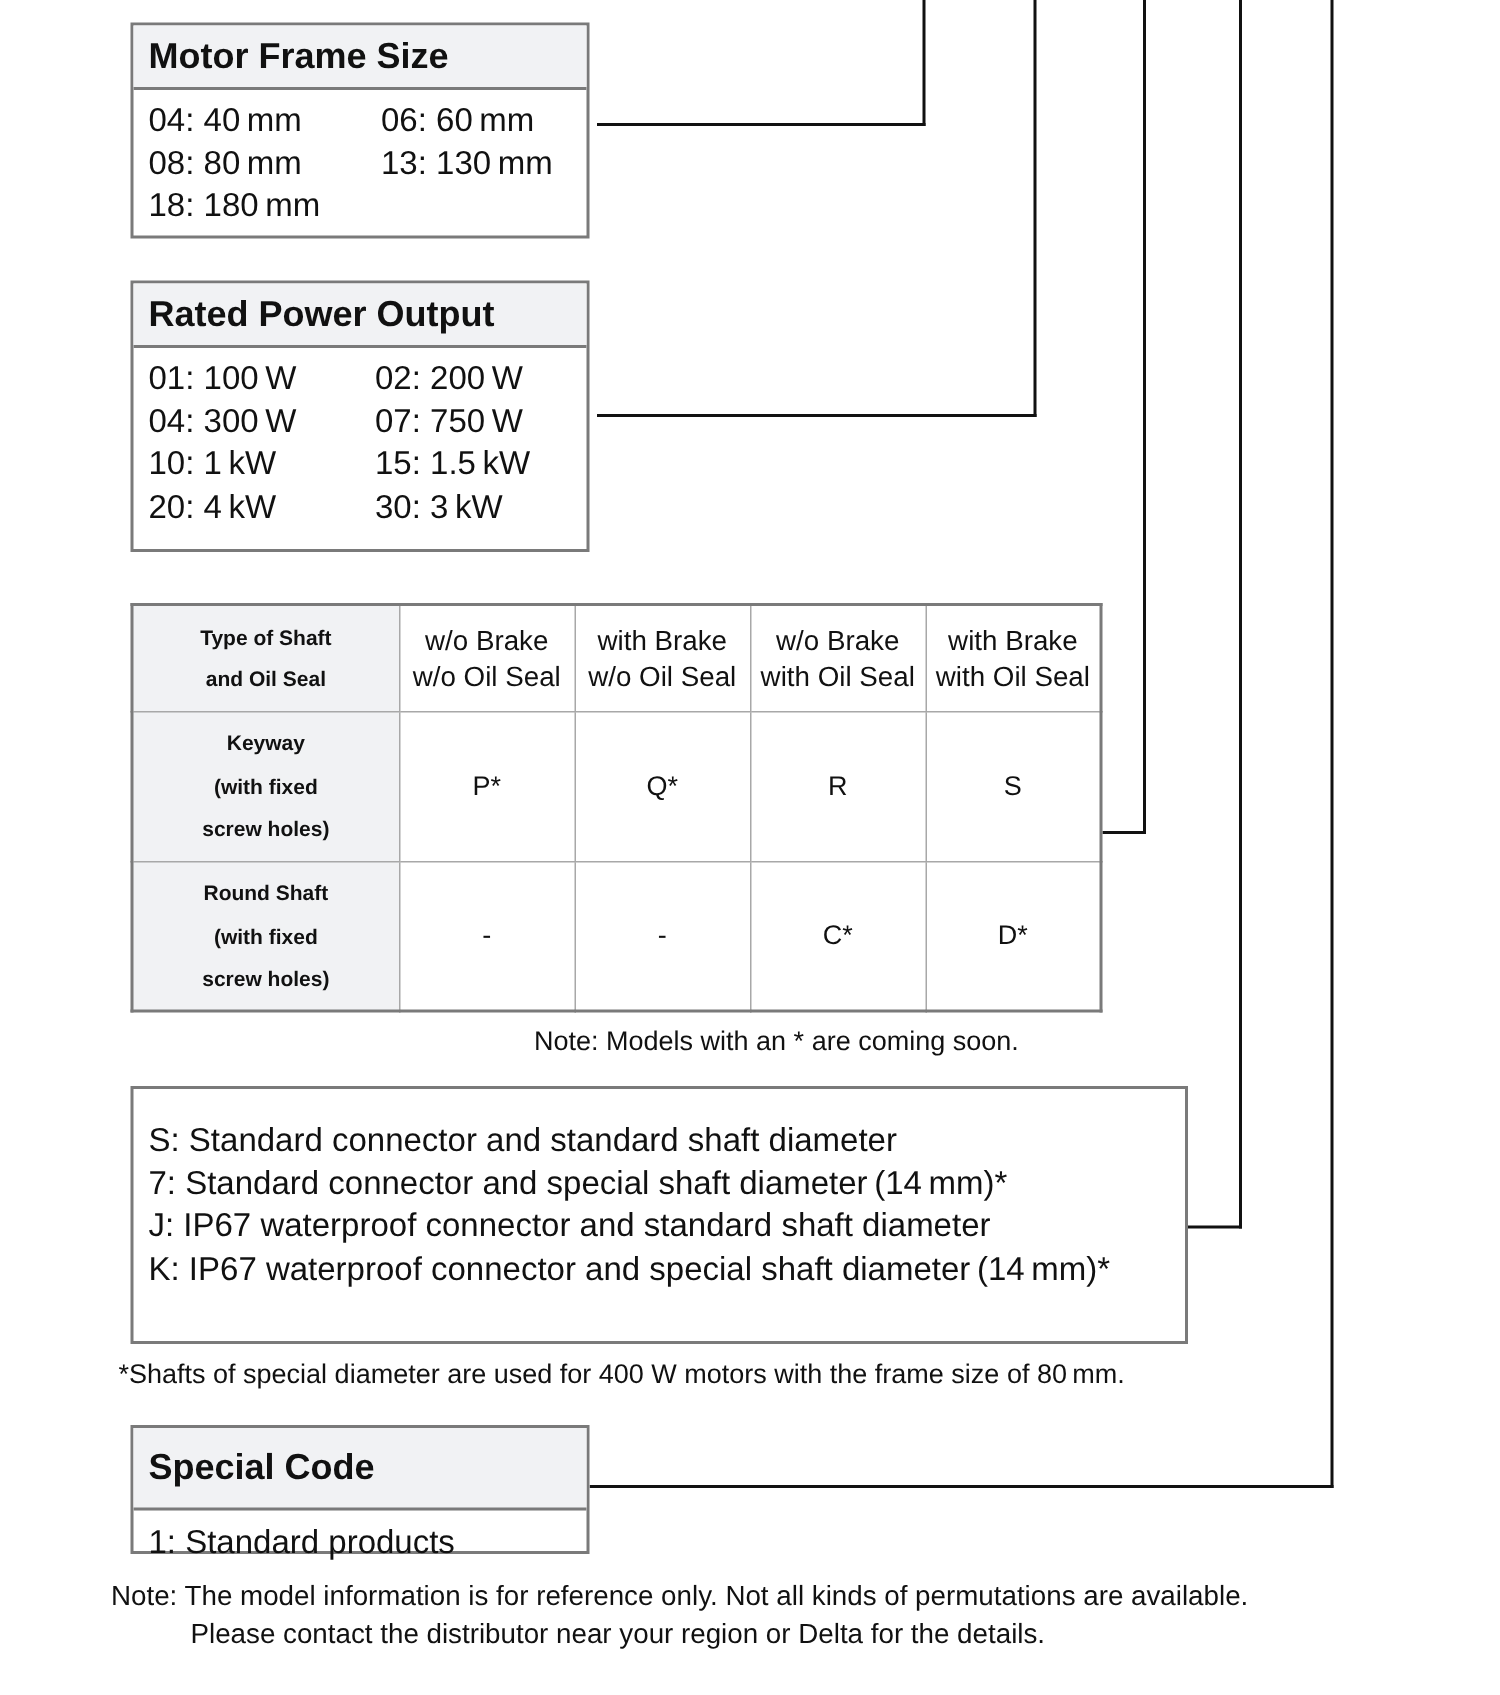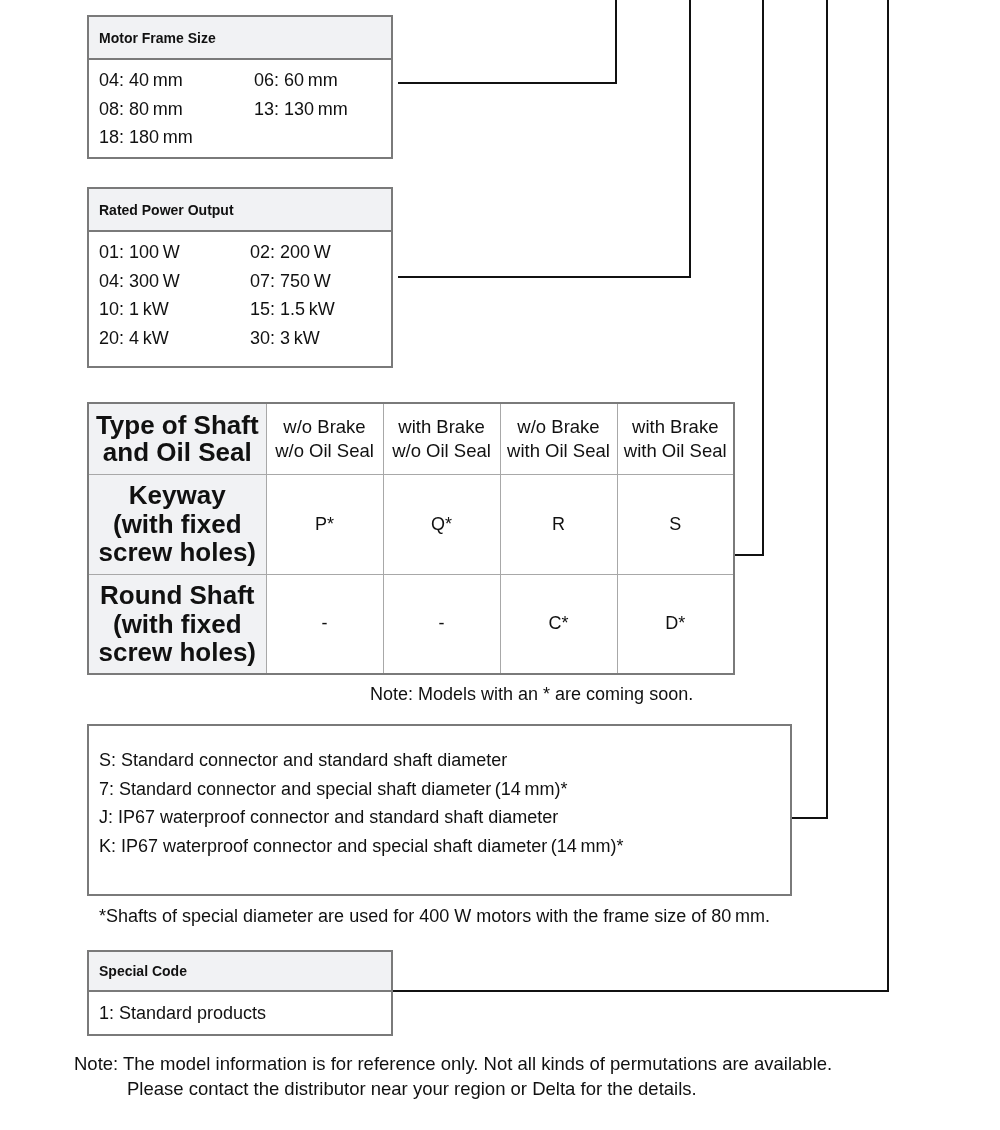--- a/index.html
+++ b/index.html
@@ -1,28 +1,28 @@
 <!DOCTYPE html>
 <html><head>
 <meta charset="utf-8">
 <style>
   html, body { margin: 0; padding: 0; background: #ffffff; }
   body { width: 1000px; height: 1130px; position: relative; overflow: hidden;
          font-family: "Liberation Sans", sans-serif; color: #111; }
   .box { position: absolute; border: 2px solid #7a7a7a; background: #fff; box-sizing: border-box; }
   .box .hdr { background: #f1f2f4; border-bottom: 2px solid #7a7a7a; font-weight: bold;
-              font-size: 14px; padding: 0 10px; box-sizing: border-box; display: flex; align-items: center; }
-  .box .body { padding: 6px 10px 0 10px; font-size: 18px; line-height: 28.5px; }
+              font-size: 24px; padding: 0 10px; box-sizing: border-box; display: flex; align-items: center; }
+  .box .body { padding: 6px 10px 0 10px; font-size: 22px; line-height: 28.5px; }
   .grid2 { display: grid; grid-template-columns: 155px auto; }
   .line { position: absolute; background: #111; }
   table.shaft { position: absolute; left: 87px; top: 402px; border-collapse: collapse;
                 border: 2px solid #7a7a7a; }
   table.shaft td { border: 1px solid #a8a8a8; text-align: center; vertical-align: middle;
                    font-size: 18px; padding: 0; box-sizing: border-box; }
-  table.shaft td.rowh { background: #f1f2f4; font-weight: bold; font-size: 26px; line-height: 28.5px; }
+  table.shaft td.rowh { background: #f1f2f4; font-weight: bold; font-size: 14px; line-height: 28.5px; }
   table.shaft td.colh { font-size: 18.5px; line-height: 24px; white-space: nowrap; }
   .note { position: absolute; font-size: 18px; }
   .bottom-note { position: absolute; left: 74px; top: 1052px; font-size: 18.5px; line-height: 24.5px; }
   .bottom-note .indent { padding-left: 53px; display: block; }
 </style>
 </head>
 <body>
 
 <div class="line" style="left:398px; top:82px; width:219px; height:2px;"></div>
 <div class="line" style="left:615px; top:0; width:2px; height:84px;"></div>
@@ -106,35 +106,35 @@
       <div>screw holes)</div>
     </td>
     <td>-</td>
     <td>-</td>
     <td>C*</td>
     <td>D*</td>
   </tr>
 </tbody>
   </table>
 
-<div class="note" style="left:370px; top:684px;">Note: Models with an * are coming soon.</div>
+<div class="note" style="left:356px; top:684px;">Note: Models with an * are coming soon.</div>
 
 <div class="box" style="left:87px; top:724px; width:705px; height:172px;">
   <div class="body" style="padding-top:20px;">
     <div>S: Standard connector and standard shaft diameter</div>
     <div>7: Standard connector and special shaft diameter (14 mm)*</div>
     <div>J: IP67 waterproof connector and standard shaft diameter</div>
     <div>K: IP67 waterproof connector and special shaft diameter (14 mm)*</div>
   </div>
 </div>
 
-<div class="note" style="left:99px; top:906px;">*Shafts of special diameter are used for 400 W motors with the frame size of 80 mm.</div>
+<div class="note" style="left:79px; top:906px;">*Shafts of special diameter are used for 400 W motors with the frame size of 80 mm.</div>
 
 <div class="box" style="left:87px; top:950px; width:306px; height:86px;">
-  <div class="hdr" style="height:40px;">Special Code</div>
+  <div class="hdr" style="height:55px;">Special Code</div>
   <div class="body" style="padding-top:7px;">
     <div>1: Standard products</div>
   </div>
 </div>
 
 <div class="bottom-note">
   <span style="display:block;">Note: The model information is for reference only. Not all kinds of permutations are available.</span>
   <span class="indent">Please contact the distributor near your region or Delta for the details.</span>
 </div>
 

